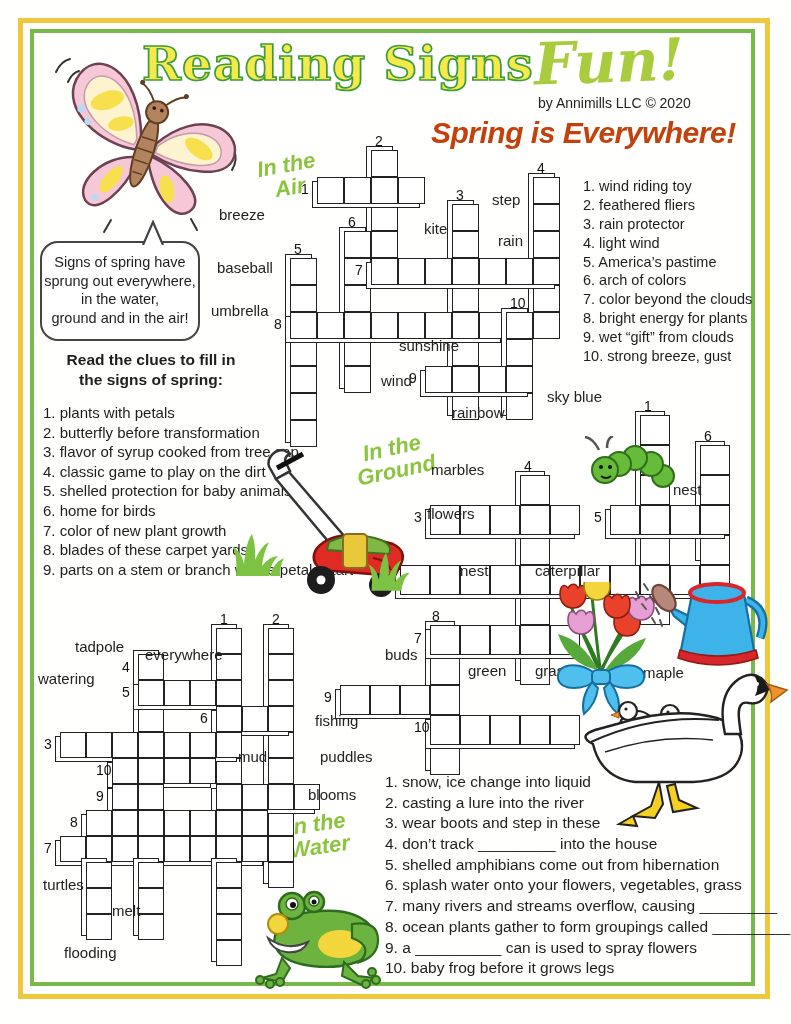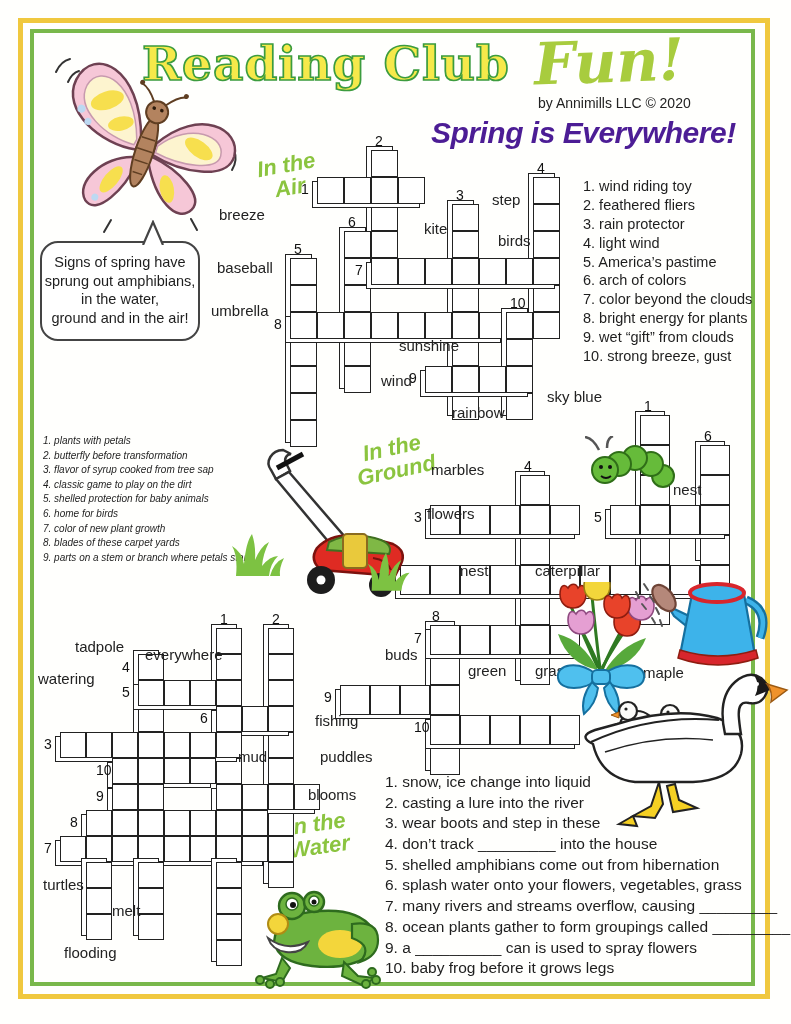--- a/index.html
+++ b/index.html
@@ -9,32 +9,32 @@
   
   #border-yellow{left:18px;top:18px;right:21px;bottom:25px;border:5px solid #f0c83e;}
   #border-green{left:30px;top:29px;right:36px;bottom:38px;border:4px solid #79b84b;}
   
   #title-main{left:142px;top:36px;font-family:"DejaVu Serif",serif;font-weight:bold;
               font-size:47px;letter-spacing:1px;color:#f6e94a;
               -webkit-text-stroke:1.7px #3c9c3f;text-stroke:1.7px #3c9c3f;}
   #title-accent{left:534px;top:28px;font-family:"DejaVu Serif",serif;font-weight:bold;font-style:italic;
               font-size:58px;color:#a8cc3e;transform:rotate(-2deg);}
   #byline{left:538px;top:95px;font-size:14px;color:#222;}
-  #subtitle{left:431px;top:116px;font-size:30px;font-weight:bold;font-style:italic;letter-spacing:-0.5px;color:#4c1d95;}
+  #subtitle{left:431px;top:116px;font-size:30px;font-weight:bold;font-style:italic;letter-spacing:-0.5px;color:#c2410c;}
   
   #speech-bubble{left:40px;top:241px;width:160px;height:100px;border:2.2px solid #444;border-radius:18px;
                  background:#fff;text-align:center;font-size:14.5px;line-height:18.5px;padding-top:10px;box-sizing:border-box;}
   #bubble-tail{left:98px;top:-23px;width:26px;height:25px;}
   
   #instructions{left:30px;top:350px;width:242px;text-align:center;font-weight:bold;font-size:15.5px;line-height:20px;}
   
   .clue-list{line-height:1;}
   #clues-air{left:583px;top:179px;width:200px;font-size:14.5px;}
   #clues-air .clue-line{margin-bottom:4.4px;}
-  #clues-ground{left:43px;top:436px;width:345px;font-size:10px;font-style:italic;}
+  #clues-ground{left:43px;top:405px;width:345px;font-size:15px;}
   #clues-ground .clue-line{margin-bottom:4.6px;}
   #clues-water{left:385px;top:774px;width:400px;font-size:15.5px;}
   #clues-water .clue-line{margin-bottom:5.2px;}
   .clue-line{white-space:nowrap;}
   
   .section-label{color:#8bc43f;font-weight:bold;font-size:22px;line-height:23px;text-align:center;font-style:italic;}
   #label-air{left:238px;top:153px;width:100px;transform:rotate(-10deg);}
   #label-ground{left:334px;top:436px;width:120px;transform:rotate(-12deg);}
   #label-water{left:258px;top:812px;width:120px;transform:rotate(-8deg);}
   
@@ -49,21 +49,21 @@
   .gridnum{position:absolute;font-size:14px;color:#111;}
   svg{display:block;}
 </style>
 </head>
 <body>
 
 <div id="sheet">
   <div class="abs" id="border-yellow"></div>
   <div class="abs" id="border-green"></div>
 
-  <div class="abs" id="title-main">Reading Club</div>
+  <div class="abs" id="title-main">Reading Signs</div>
   <div class="abs" id="title-accent">Fun!</div>
   <div class="abs" id="byline">by Annimills LLC © 2020</div>
   <div class="abs" id="subtitle">Spring is Everywhere!</div>
 
   <svg class="abs" style="left:42px;top:52px;" width="200" height="185" viewBox="0 0 200 185">
     <g fill="none" stroke="#333" stroke-width="2" stroke-linecap="round">
       <path d="M14,20 q5,-11 14,-13"></path>
         <path d="M26,30 q4,-9 11,-11"></path>
       <path d="M190,118 q6,-10 2,-20"></path>
         <path d="M180,108 q5,-8 2,-16"></path>
@@ -97,26 +97,30 @@
     </g>
   </svg>
 
   <div class="abs" id="speech-bubble">
     <svg class="abs" id="bubble-tail" viewBox="0 0 26 25">
       <polygon points="3,25 13,2 23,25" fill="#fff"></polygon>
       <path d="M3,25 L13,2 L23,25" fill="none" stroke="#444" stroke-width="2.2"></path>
     </svg>
     <div id="bubble-text">
         <div>Signs of spring have</div>
-        <div>sprung out amphibians,</div>
+        <div>sprung out everywhere,</div>
         <div>in the water,</div>
         <div>ground and in the air!</div>
       </div>
   </div>
 
+  <div class="abs" id="instructions">
+      <div>Read the clues to fill in</div>
+      <div>the signs of spring:</div>
+    </div>
 
   <div class="abs clue-list" id="clues-air">
       <div class="clue-line">1. wind riding toy</div>
       <div class="clue-line">2. feathered fliers</div>
       <div class="clue-line">3. rain protector</div>
       <div class="clue-line">4. light wind</div>
       <div class="clue-line">5. America’s pastime</div>
       <div class="clue-line">6. arch of colors</div>
       <div class="clue-line">7. color beyond the clouds</div>
       <div class="clue-line">8. bright energy for plants</div>
@@ -444,21 +448,21 @@
         <div class="cell" style="left: 0px; top: 52px; width: 26px; height: 26px;"></div>
         <div class="cell" style="left: 0px; top: 78px; width: 26px; height: 26px;"></div>
       </div>
     </div>
   <div class="abs" id="word-layer" style="left:0;top:0;width:791px;height:1024px;">
       <span class="scatter" style="left: 219px; top: 206px;">breeze</span>
       <span class="scatter" style="left: 217px; top: 259px;">baseball</span>
       <span class="scatter" style="left: 211px; top: 302px;">umbrella</span>
       <span class="scatter" style="left: 424px; top: 220px;">kite</span>
       <span class="scatter" style="left: 492px; top: 191px;">step</span>
-      <span class="scatter" style="left: 498px; top: 232px;">birds</span>
+      <span class="scatter" style="left: 498px; top: 232px;">rain</span>
       <span class="scatter" style="left: 399px; top: 337px;">sunshine</span>
       <span class="scatter" style="left: 381px; top: 372px;">wind</span>
       <span class="scatter" style="left: 452px; top: 404px;">rainbow</span>
       <span class="scatter" style="left: 547px; top: 388px;">sky blue</span>
       <span class="scatter" style="left: 431px; top: 461px;">marbles</span>
       <span class="scatter" style="left: 427px; top: 505px;">flowers</span>
       <span class="scatter" style="left: 460px; top: 562px;">nest</span>
       <span class="scatter" style="left: 535px; top: 562px;">caterpillar</span>
       <span class="scatter" style="left: 594px; top: 455px;">seeds</span>
       <span class="scatter" style="left: 673px; top: 481px;">nest</span>

